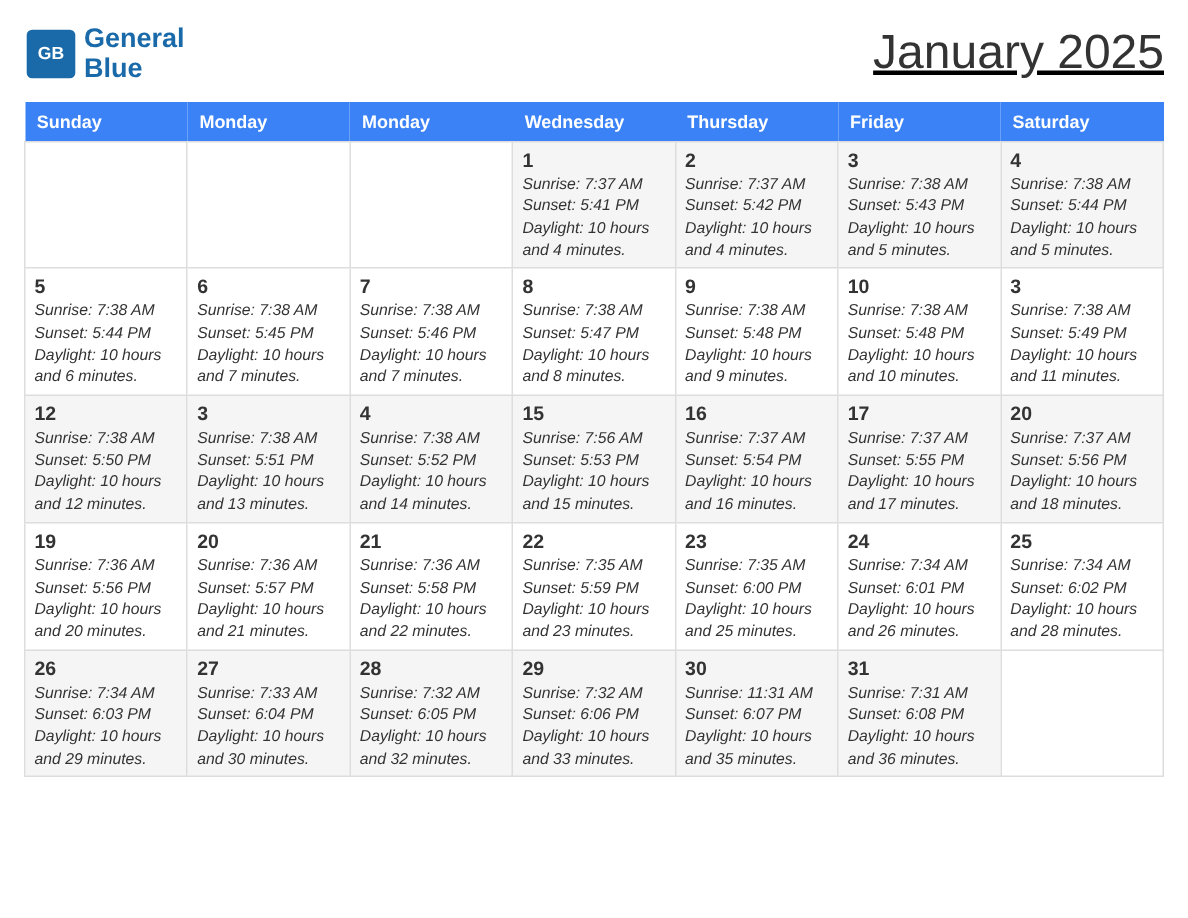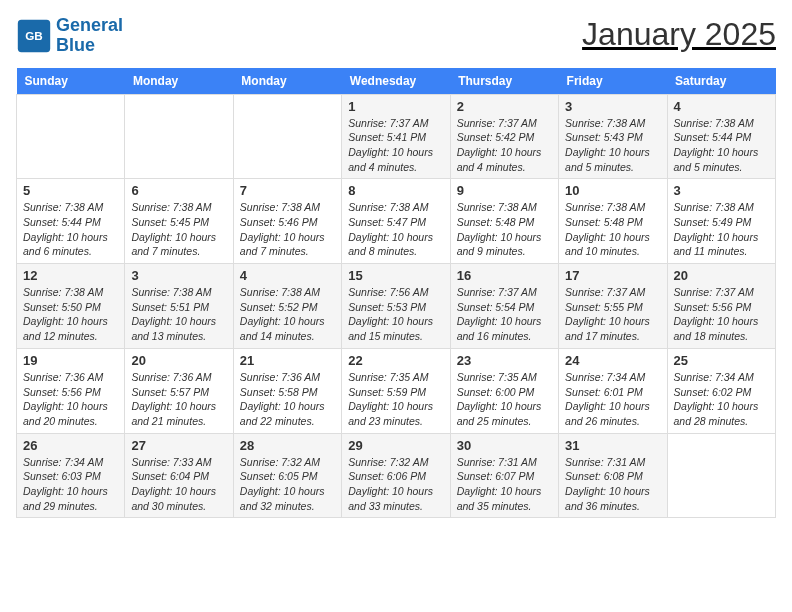--- a/index.html
+++ b/index.html
@@ -336,21 +336,21 @@
         </td>
         <td>
           <span class="day-num">29</span>
           <div class="day-info">Sunrise: 7:32 AM
 Sunset: 6:06 PM
 Daylight: 10 hours
 and 33 minutes.</div>
         </td>
         <td>
           <span class="day-num">30</span>
-          <div class="day-info">Sunrise: 7:31 AM
+          <div class="day-info">Sunrise: 11:31 AM
 Sunset: 6:07 PM
 Daylight: 10 hours
 and 35 minutes.</div>
         </td>
         <td>
           <span class="day-num">31</span>
           <div class="day-info">Sunrise: 7:31 AM
 Sunset: 6:08 PM
 Daylight: 10 hours
 and 36 minutes.</div>

